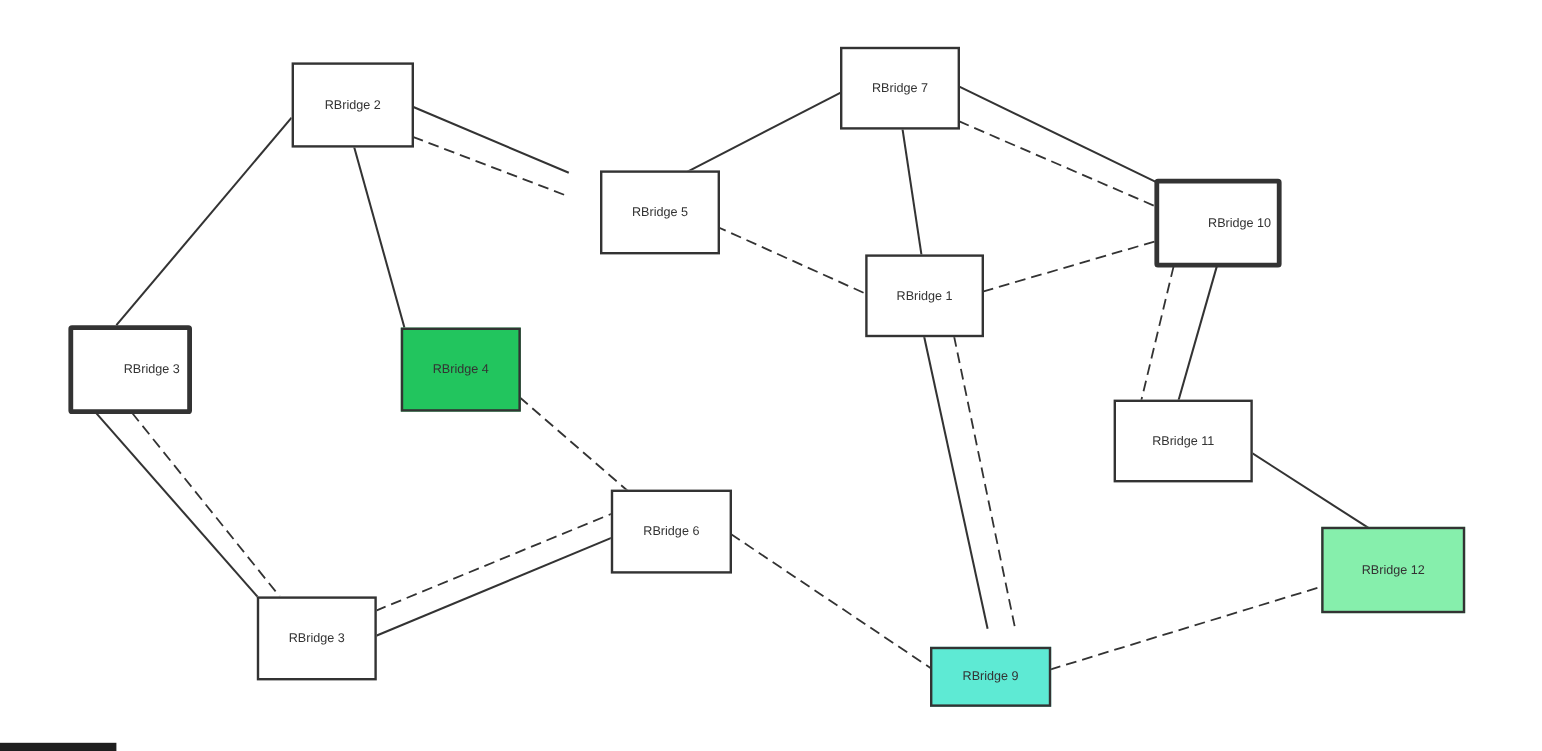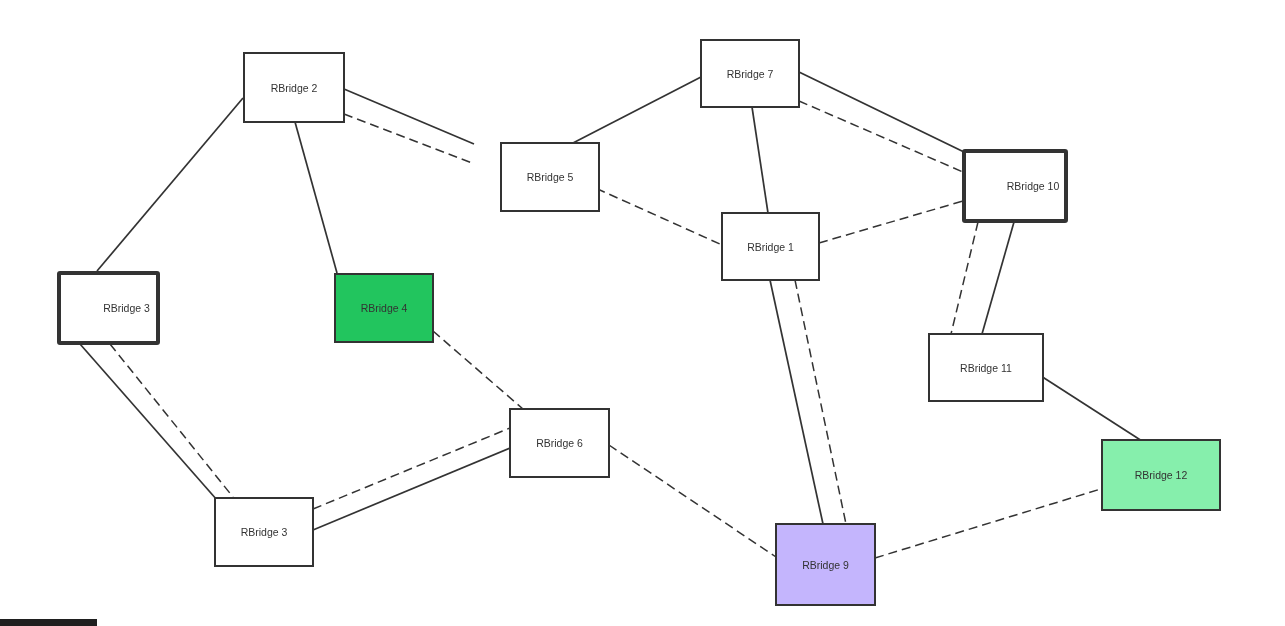--- a/index.html
+++ b/index.html
@@ -114,21 +114,21 @@
   </div>
 
   <div class="node" style="left: 700px; top: 39px; width: 100px; height: 69px; border-color: rgb(51, 51, 51); background: rgb(255, 255, 255); color: rgb(51, 51, 51);">
     <span>RBridge 7</span>
   </div>
 
   <div class="node" style="left: 721px; top: 212px; width: 99px; height: 69px; border-color: rgb(51, 51, 51); background: rgb(255, 255, 255); color: rgb(51, 51, 51);">
     <span>RBridge 1</span>
   </div>
 
-  <div class="node" style="left: 775px; top: 523px; width: 101px; height: 83px; border-color: rgb(51, 51, 51); background: #c4b5fd; color: rgb(51, 51, 51);">
+  <div class="node" style="left: 775px; top: 539px; width: 101px; height: 50px; border-color: rgb(51, 51, 51); background: #5eead4; color: rgb(51, 51, 51);">
     <span>RBridge 9</span>
   </div>
 
   <div class="node emphasized" style="left: 962px; top: 149px; width: 106px; height: 74px; border-color: rgb(51, 51, 51); background: rgb(255, 255, 255); color: rgb(51, 51, 51);">
     <span>RBridge 10</span>
   </div>
 
   <div class="node" style="left: 928px; top: 333px; width: 116px; height: 69px; border-color: rgb(51, 51, 51); background: rgb(255, 255, 255); color: rgb(51, 51, 51);">
     <span>RBridge 11</span>
   </div>

